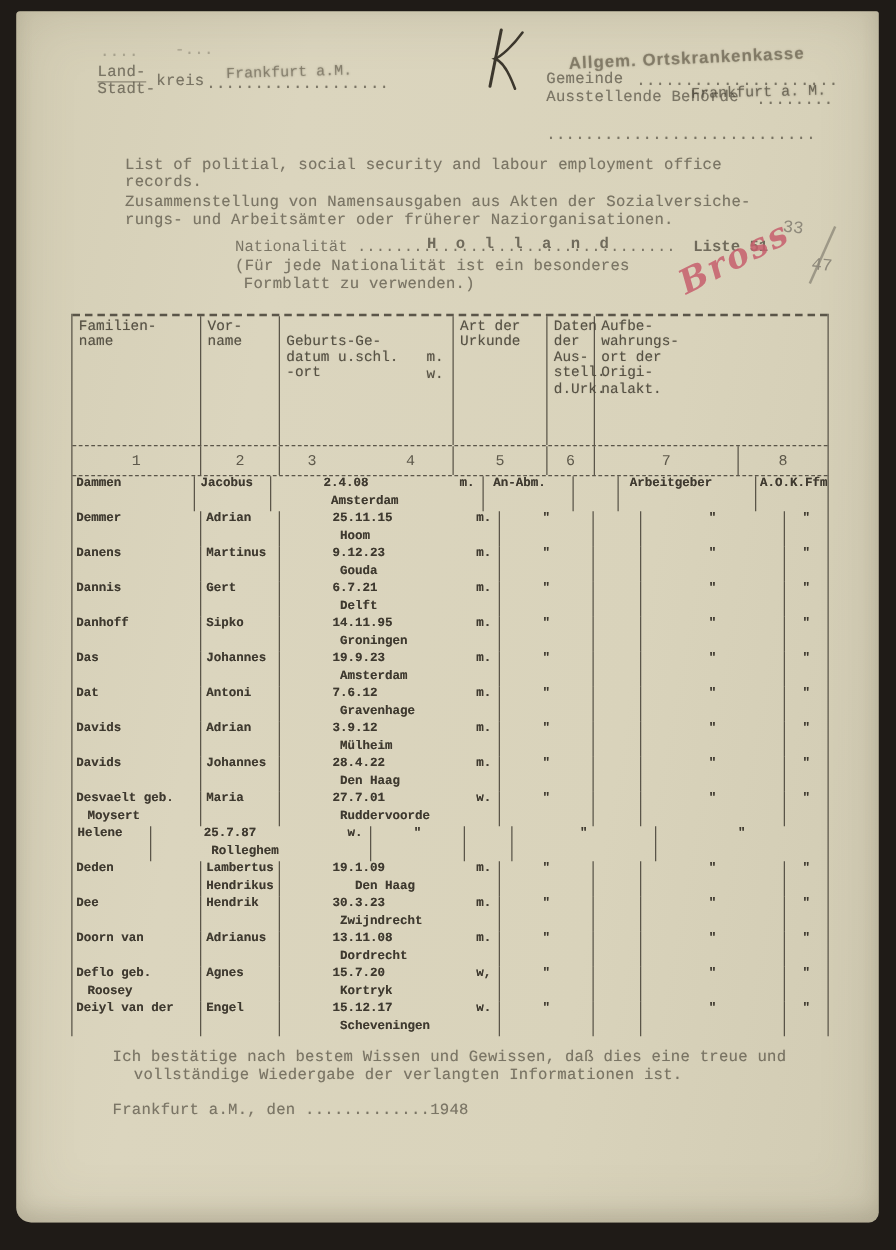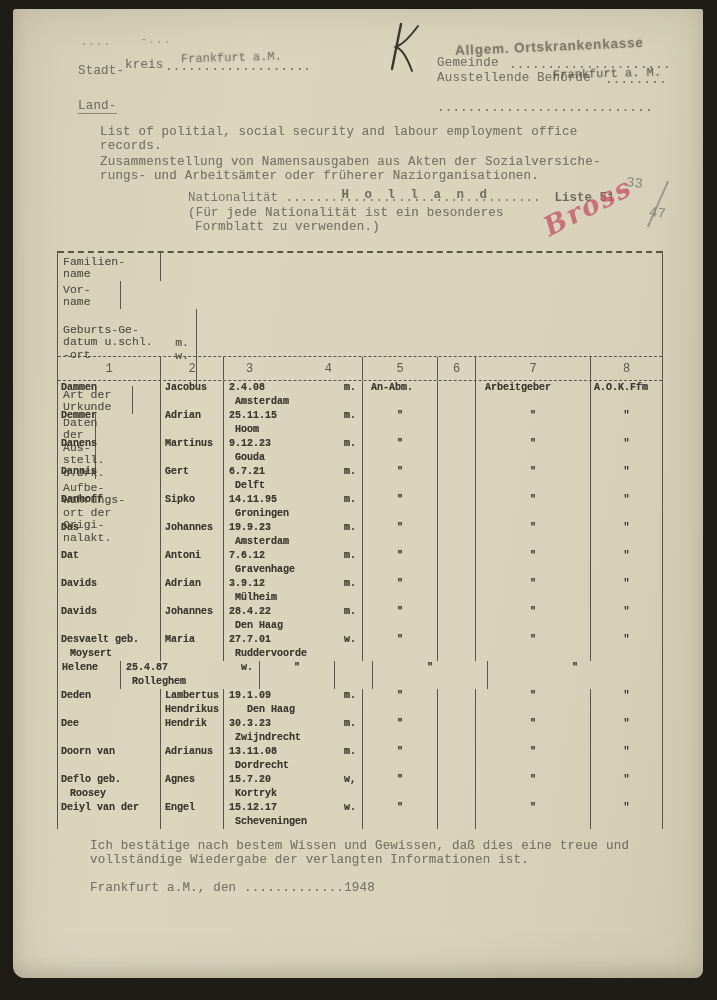--- a/index.html
+++ b/index.html
@@ -14,21 +14,21 @@
     position:absolute; left:13px; top:9px; width:690px; height:969px;
     background:linear-gradient(100deg,#d4ceb5 0%,#dbd5be 28%,#d9d3bb 68%,#d1cbb3 100%);
     border-radius:3px 2px 8px 12px;
     box-shadow:inset 0 0 46px rgba(120,110,85,.22), inset 0 -8px 14px rgba(90,80,60,.16);
   }
   .type{ position:absolute; white-space:pre; font-size:12.5px; line-height:14px; letter-spacing:.2px;
          text-shadow:0 0 .6px rgba(74,69,57,.55); }
   .faded{ opacity:.66; }
   .vfaint{ opacity:.32; }
   .bold{ font-weight:bold; color:#3a352b; }
-  .underl{ border-bottom:1px solid rgba(74,69,57,.8);margin-top:48px; }
+  .underl{ border-bottom:1px solid rgba(74,69,57,.8); }
 
   
   .stamp{
     position:absolute; font-family:"Liberation Sans",sans-serif; font-weight:bold;
     font-size:13.5px; letter-spacing:.8px; color:rgba(96,88,69,.5);
     transform:rotate(-2.5deg); text-shadow:0 0 1.2px rgba(96,88,69,.5); white-space:pre;
   }
   .overlaytxt{ position:absolute; white-space:pre; color:rgba(84,78,63,.45); transform:rotate(-1.5deg);
     font-size:12px; text-shadow:0 0 1.5px rgba(84,78,63,.5); }
 
@@ -44,40 +44,40 @@
   
   .natline{ position:absolute; white-space:pre; font-size:12.5px; }
   .dotwrap{ position:relative; display:inline-block; }
   .nat-value{ position:absolute; left:24px; top:-3px; font-weight:bold; letter-spacing:4px; color:#39342a; white-space:pre;padding-left:32px; }
 
   
   .tbl{ --ln:rgba(62,57,47,.82);
     position:absolute; left:44px; top:242px; width:606px;
     border-left:1px solid var(--ln); border-right:1px solid var(--ln); }
   .thead{ display:flex; height:106px; border-top:2px dashed var(--ln); border-bottom:1px dashed var(--ln);
-    font-size:11.5px; line-height:12.4px; color:rgba(72,67,55,.82);flex-direction:column; }
+    font-size:11.5px; line-height:12.4px; color:rgba(72,67,55,.82); }
   .hc{ white-space:pre-line; padding:3px 2px 0 5px; text-shadow:0 0 .6px rgba(74,69,57,.5); }
   .w1{width:103px}.w2{width:63px}.w3{width:139px}.w4{width:75px}.w5{width:38px}.w6{width:115px}.w7{flex:1}
   .w1,.w2,.w3,.w4,.w5,.w6{ border-right:1px solid var(--ln); }
   .c3h{ position:relative; }
   .pre{ white-space:pre-line; }
   .m3{ position:absolute; right:7px; top:28px; }
   .w3mark{ position:absolute; right:7px; top:41px; }
   .nums{ display:flex; height:24px; border-bottom:1px dashed var(--ln);
     font-size:12px; color:rgba(72,67,55,.85); }
   .nc{ display:flex; align-items:center; justify-content:center; }
   .n34{ justify-content:space-between; padding:0 30px 0 22px; }
   .row{ display:flex; height:28px; font-weight:bold; font-size:10px; line-height:14px; color:#3e392f;
     text-shadow:0 0 .5px rgba(62,57,47,.6); }
   .cell{ white-space:nowrap; overflow:visible; }
   .l1{ height:14px; }
   .sub{ padding-left:9px; }
   .namecell{ padding-left:3px; }
   .vorcell{ padding-left:4px; }
-  .c3{ position:relative; padding-left:5px; }
+  .c3{ position:relative; padding-left:5px;margin-left:37px; }
   .sex{ position:absolute; right:6px; top:0; }
   .place{ padding-left:6px; }
   .shift{ padding-left:18px; }
   .artcell{ padding-left:8px; }
   .isscell{ padding-left:9px; }
   .loccell{ padding-left:3px; }
   .dit{ text-align:center; padding-left:0; }
 </style>
 </head>
 <body>
@@ -351,21 +351,21 @@
             <div class="cell w5"></div>
             <div class="cell w6 isscell dit">"</div>
             <div class="cell w7 loccell dit">"</div>
           </div>
           <div class="row">
             <div class="cell w2 vorcell">
               <div class="l1">Helene</div>
               <div class="l1"></div>
             </div>
             <div class="cell w3 c3">
-              <div class="l1">25.4.87</div>
+              <div class="l1">25.7.87</div>
               <div class="l1 place">Rolleghem</div>
               <div class="sex">w.</div>
             </div>
             <div class="cell w4 artcell dit">"</div>
             <div class="cell w5"></div>
             <div class="cell w6 isscell dit">"</div>
             <div class="cell w7 loccell dit">"</div>
           </div>
           <div class="row">
             <div class="cell w1 namecell">
@@ -459,17 +459,17 @@
             </div>
             <div class="cell w4 artcell dit">"</div>
             <div class="cell w5"></div>
             <div class="cell w6 isscell dit">"</div>
             <div class="cell w7 loccell dit">"</div>
           </div>
         </div>
     </div>
 
     <span class="type faded" style="left:77px;top:830px">Ich bestätige nach bestem Wissen und Gewissen, daß dies eine treue und</span>
-    <span class="type faded" style="left:77px;top:844px">vollständige Wiedergabe der verlangten Informationen ist.</span>
+    <span class="type faded" style="left:94px;top:844px">vollständige Wiedergabe der verlangten Informationen ist.</span>
     <span class="type faded" style="left:77px;top:872px">Frankfurt a.M., den .............1948</span>
 
   </div>
 </div>
 
 </body></html>

